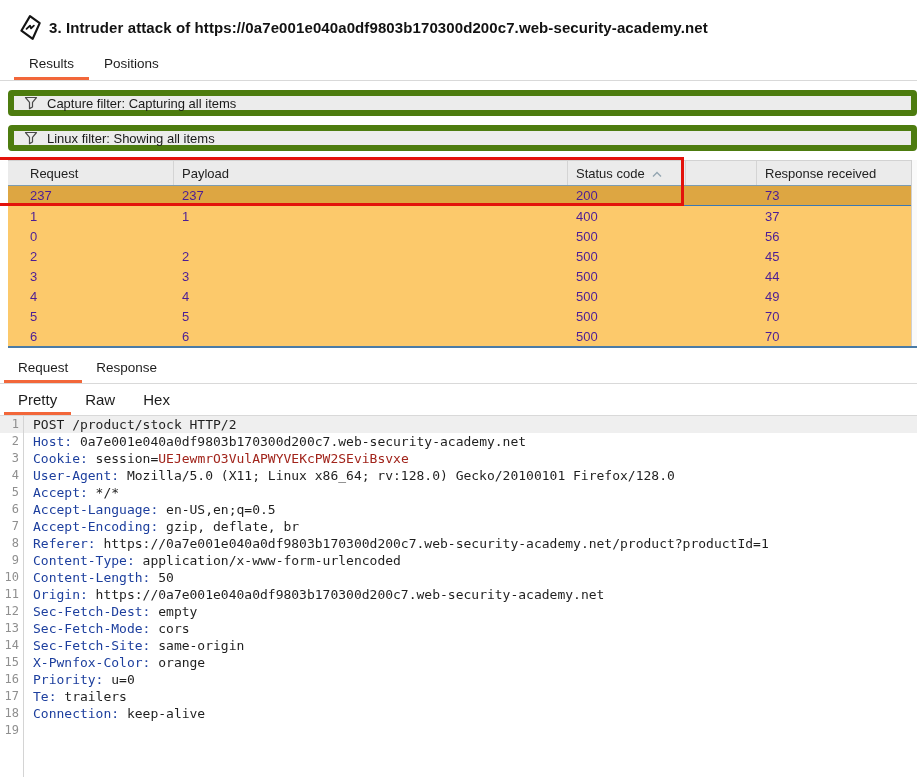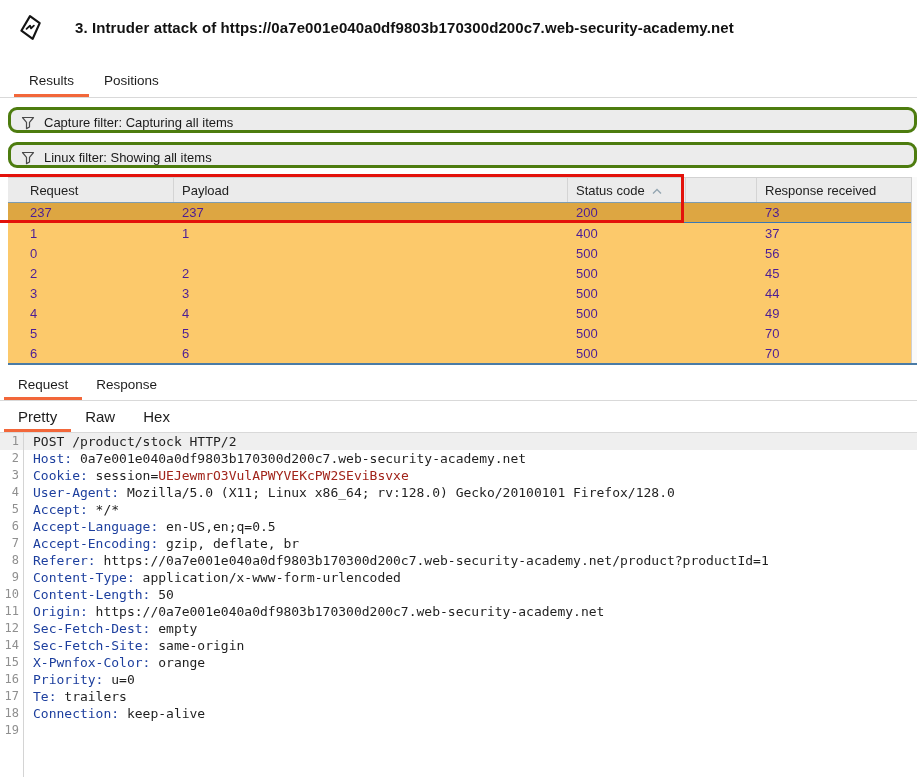--- a/index.html
+++ b/index.html
@@ -1,32 +1,32 @@
 <!DOCTYPE html>
 <html style="--accent-orange: #f2673a; --row-orange: #fcc96b; --selected-row-orange: #dda642; --annotation-red: #e3120b; --header-name-blue: #1d3f9e; --value-red: #a1241b;"><head>
 <meta charset="utf-8">
 <style>
   html,body{margin:0;padding:0}
   body{
     width:917px;height:777px;overflow:hidden;position:relative;
     background:#ffffff;font-family:"Liberation Sans",sans-serif;color:#1c1c1c;
   }
   
-  .titlebar{display:flex;align-items:center;gap:32px;padding:11px 8px 2px 17px;height:33px}
+  .titlebar{display:flex;align-items:center;gap:6px;padding:11px 8px 2px 17px;height:33px}
   .wicon{flex:none;width:26px;height:28px}
   .wtitle{font-size:15px;font-weight:bold;color:#121212;letter-spacing:.1px}
   
-  .maintabs{display:flex;padding-left:14px;border-bottom:1px solid #d9d9d9;margin-top:20px}
+  .maintabs{display:flex;padding-left:14px;border-bottom:1px solid #d9d9d9;margin-top:3px}
   .tab{font-size:13.5px;color:#1c1c1c;padding:7px 15px 6px;border-bottom:3px solid transparent;cursor:default}
   .tab.active{border-bottom-color:var(--accent-orange,#f2673a)}
   
   .filterbar{
     margin:9px 0 0 8px;height:26px;box-sizing:border-box;
-    background:#ececec;border:3px solid #4d7c0f;border-radius:9px;
-    display:flex;align-items:flex-end;gap:9px;padding:0 10px;font-size:13px;color:#1a1a1a;
+    background:#ececec;border:6px solid #4d7c0f;border-radius:4px;
+    display:flex;align-items:center;gap:9px;padding:0 10px;font-size:13px;color:#1a1a1a;
   }
   .funnel{flex:none;width:14px;height:14px}
   
   .tablewrap{position:relative;margin-top:9px}
   .thead,.trow{display:grid;grid-template-columns:166px 394px 118px 71px 1fr;margin-left:8px}
   .thead{height:24px;background:#ebebeb;border-top:1px solid #d2d2d2;border-bottom:1px solid #7d9cb0}
   .th{display:flex;align-items:center;padding-left:8px;font-size:13px;color:#222;border-right:1px solid #d4d4d4;overflow:hidden;white-space:nowrap}
   .th:first-child{padding-left:22px}
   .th:last-child{border-right:none}
   .sorticon{margin-left:7px;flex:none}
@@ -231,20 +231,24 @@
       </div>
       <div class="eline">
         <span class="lnum">11</span>
         <span class="lcode"><span class="sh">Origin:</span><span class="sp"> https://0a7e001e040a0df9803b170300d200c7.web-security-academy.net</span></span>
       </div>
       <div class="eline">
         <span class="lnum">12</span>
         <span class="lcode"><span class="sh">Sec-Fetch-Dest:</span><span class="sp"> empty</span></span>
       </div>
       <div class="eline">
+        <span class="lnum">13</span>
+        <span class="lcode"><span class="sh">Sec-Fetch-Mode:</span><span class="sp"> cors</span></span>
+      </div>
+      <div class="eline">
         <span class="lnum">14</span>
         <span class="lcode"><span class="sh">Sec-Fetch-Site:</span><span class="sp"> same-origin</span></span>
       </div>
       <div class="eline">
         <span class="lnum">15</span>
         <span class="lcode"><span class="sh">X-Pwnfox-Color:</span><span class="sp"> orange</span></span>
       </div>
       <div class="eline">
         <span class="lnum">16</span>
         <span class="lcode"><span class="sh">Priority:</span><span class="sp"> u=0</span></span>

